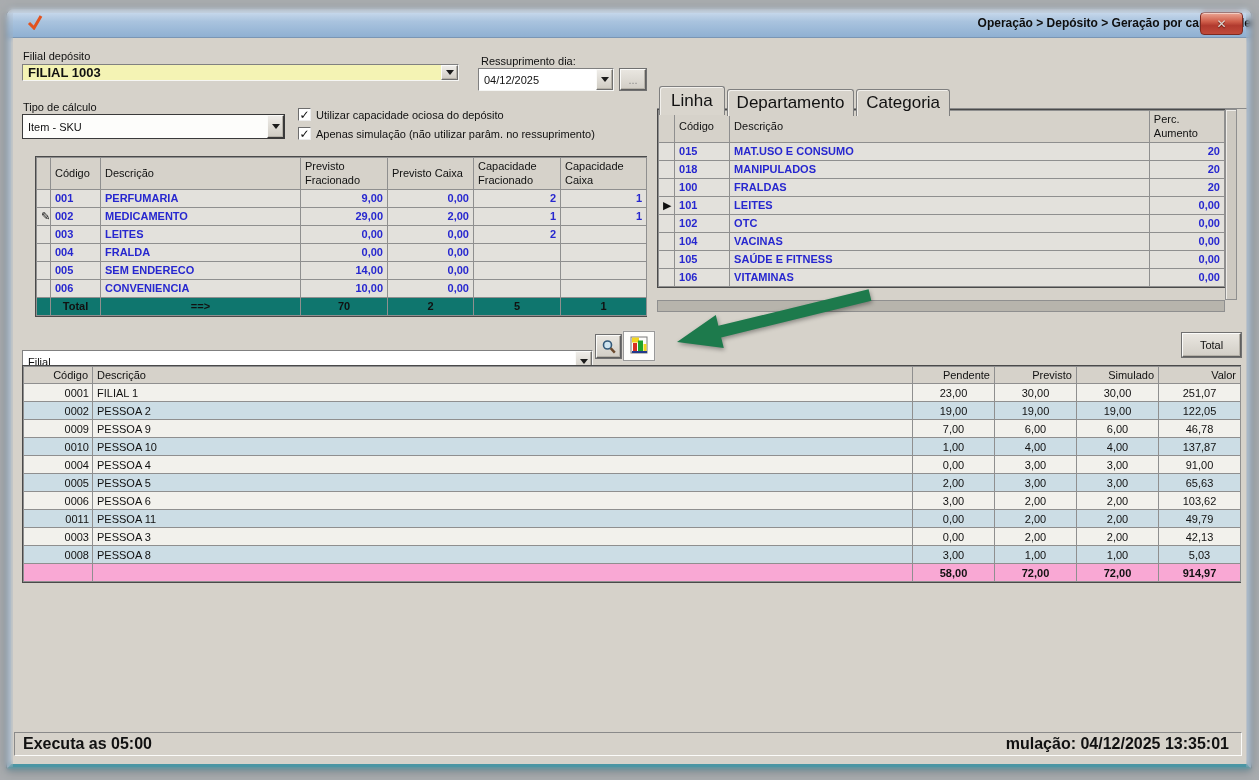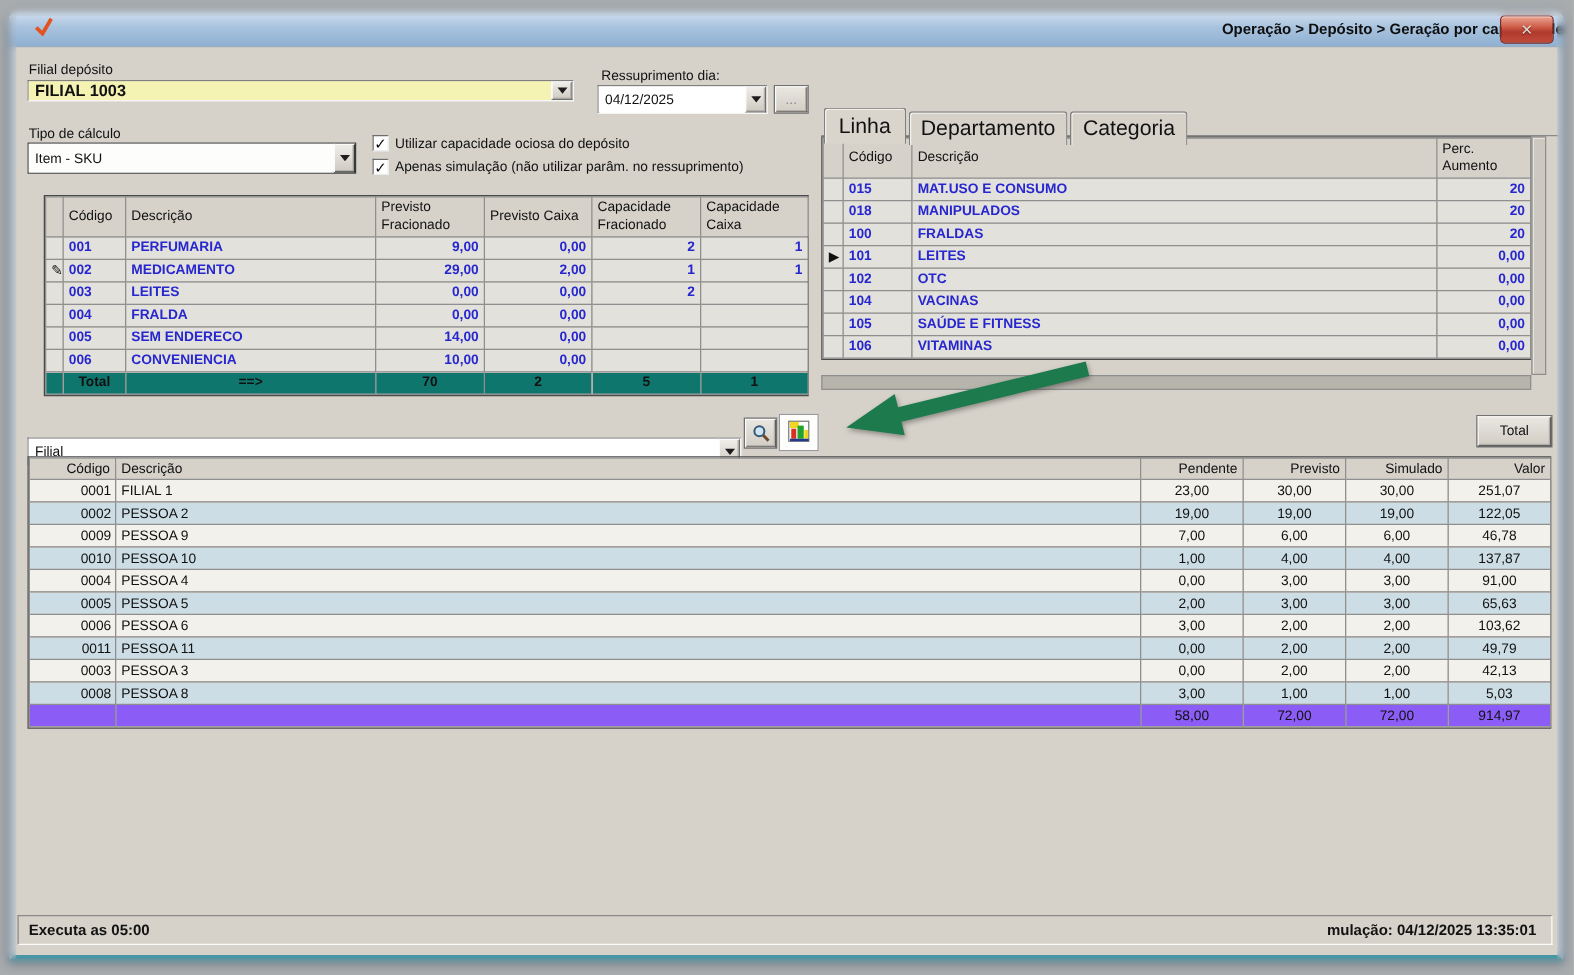--- a/index.html
+++ b/index.html
@@ -94,40 +94,40 @@
   td.numc{text-align:right;padding-right:14px}
   td.capn{text-align:right;padding-right:5px}
   td.pnum{text-align:right;padding-right:4px}
   tr.total-row td{background:#0f766e;color:#111;font-weight:bold;text-align:center}
   .outer-dark{border:1px solid #4a4a4a}
 
   
   .rgrid td{color:#111;font-weight:normal;border:1px solid #99968f}
   .rgrid tr.even td{background:#f2f1ec}
   .rgrid tr.odd td{background:#ccdde5}
-  .rgrid tr.tot td{background:#8b5cf6;font-weight:normal}
+  .rgrid tr.tot td{background:#f9a8d4;font-weight:bold}
   .rgrid td.code{text-align:right;padding-right:3px}
   .rgrid td.rnum{text-align:center;padding-right:4px}
   .rgrid th.rh{text-align:right}
 
   .vscroll{
     position:absolute;top:0;right:0;width:12px;bottom:12px;
     background:#cdc9c1;border:1px solid #8f8f8f;box-sizing:border-box;
     box-shadow:inset 1px 1px 0 #efede9;
   }
   .hstrip{
     position:absolute;left:0;right:12px;bottom:0;height:12px;
     background:#b7b4ac;border:1px solid #8f8f8f;box-sizing:border-box;
   }
 
   
   .statusbar{
     position:absolute;display:flex;align-items:center;box-sizing:border-box;
     background:#d6d2ca;border:1px solid;border-color:#8a8a8a #fbfbf9 #fbfbf9 #8a8a8a;
-    font-weight:bold;font-size:12px;
+    font-weight:bold;font-size:16px;
   }
   .statusbar .s-left{padding-left:8px}
   .statusbar .s-right{margin-left:auto;padding-right:12px;overflow:hidden;white-space:nowrap}
 
   
   .icon-btn svg{display:block}
   .chart-btn{
     position:absolute;box-sizing:border-box;background:#fdfdfb;cursor:pointer;
     border:1px solid #9a9a9a;box-shadow:0 0 0 1px #d8d5cf;
     display:flex;align-items:center;justify-content:center;

